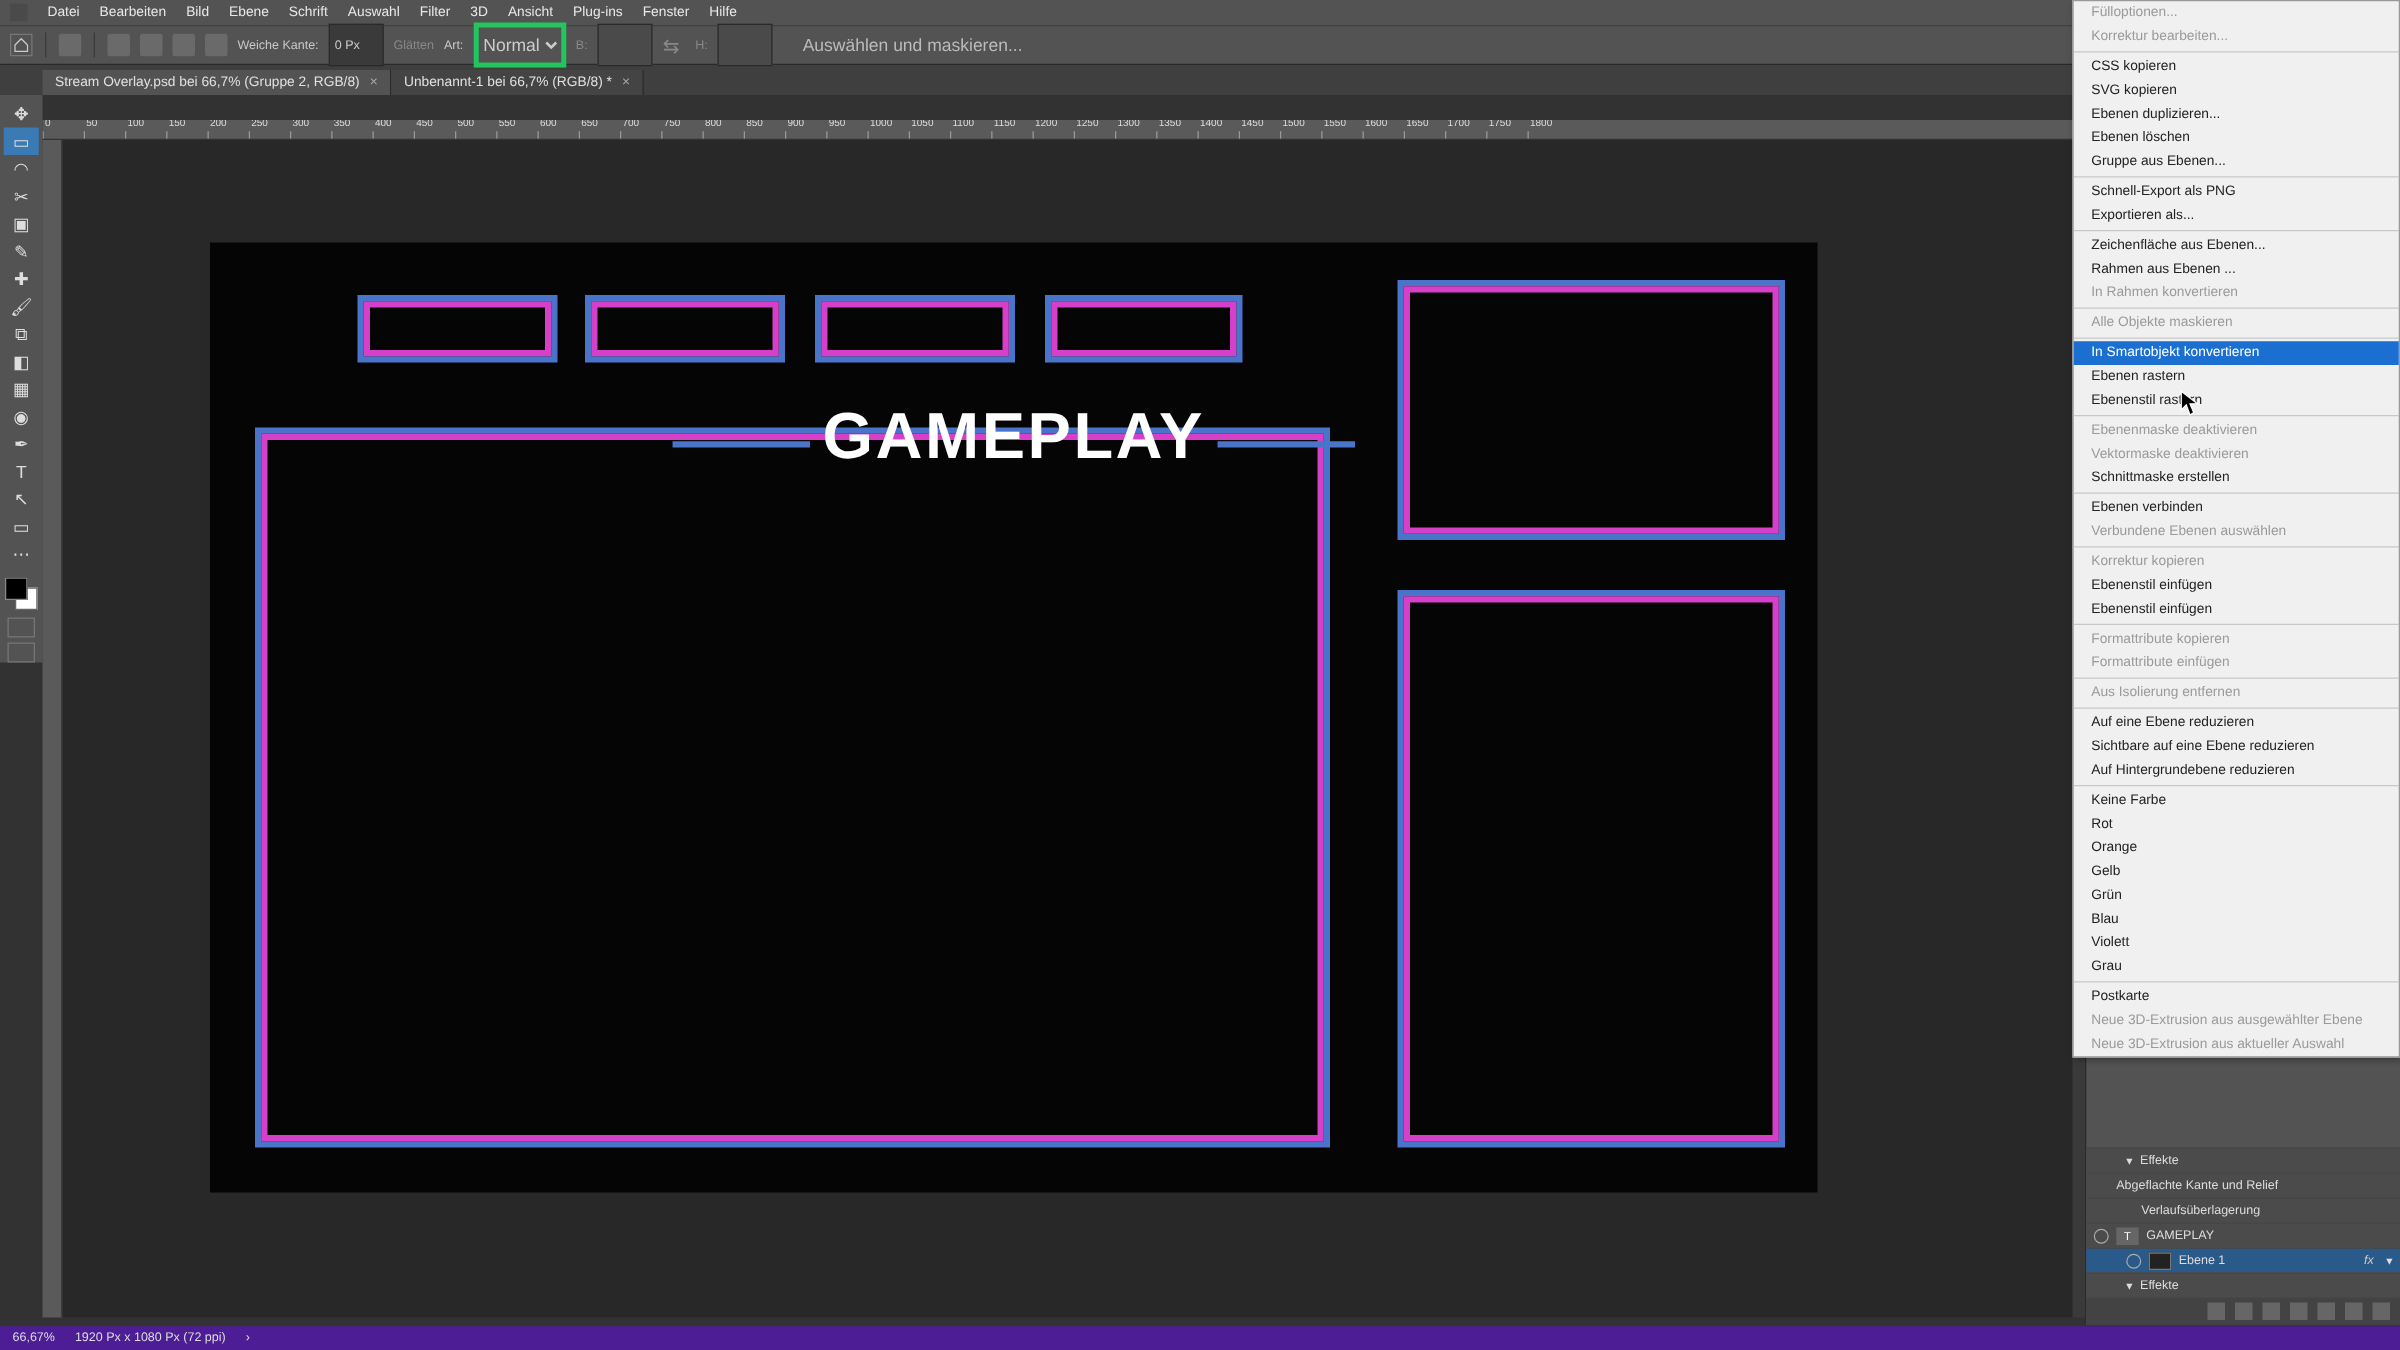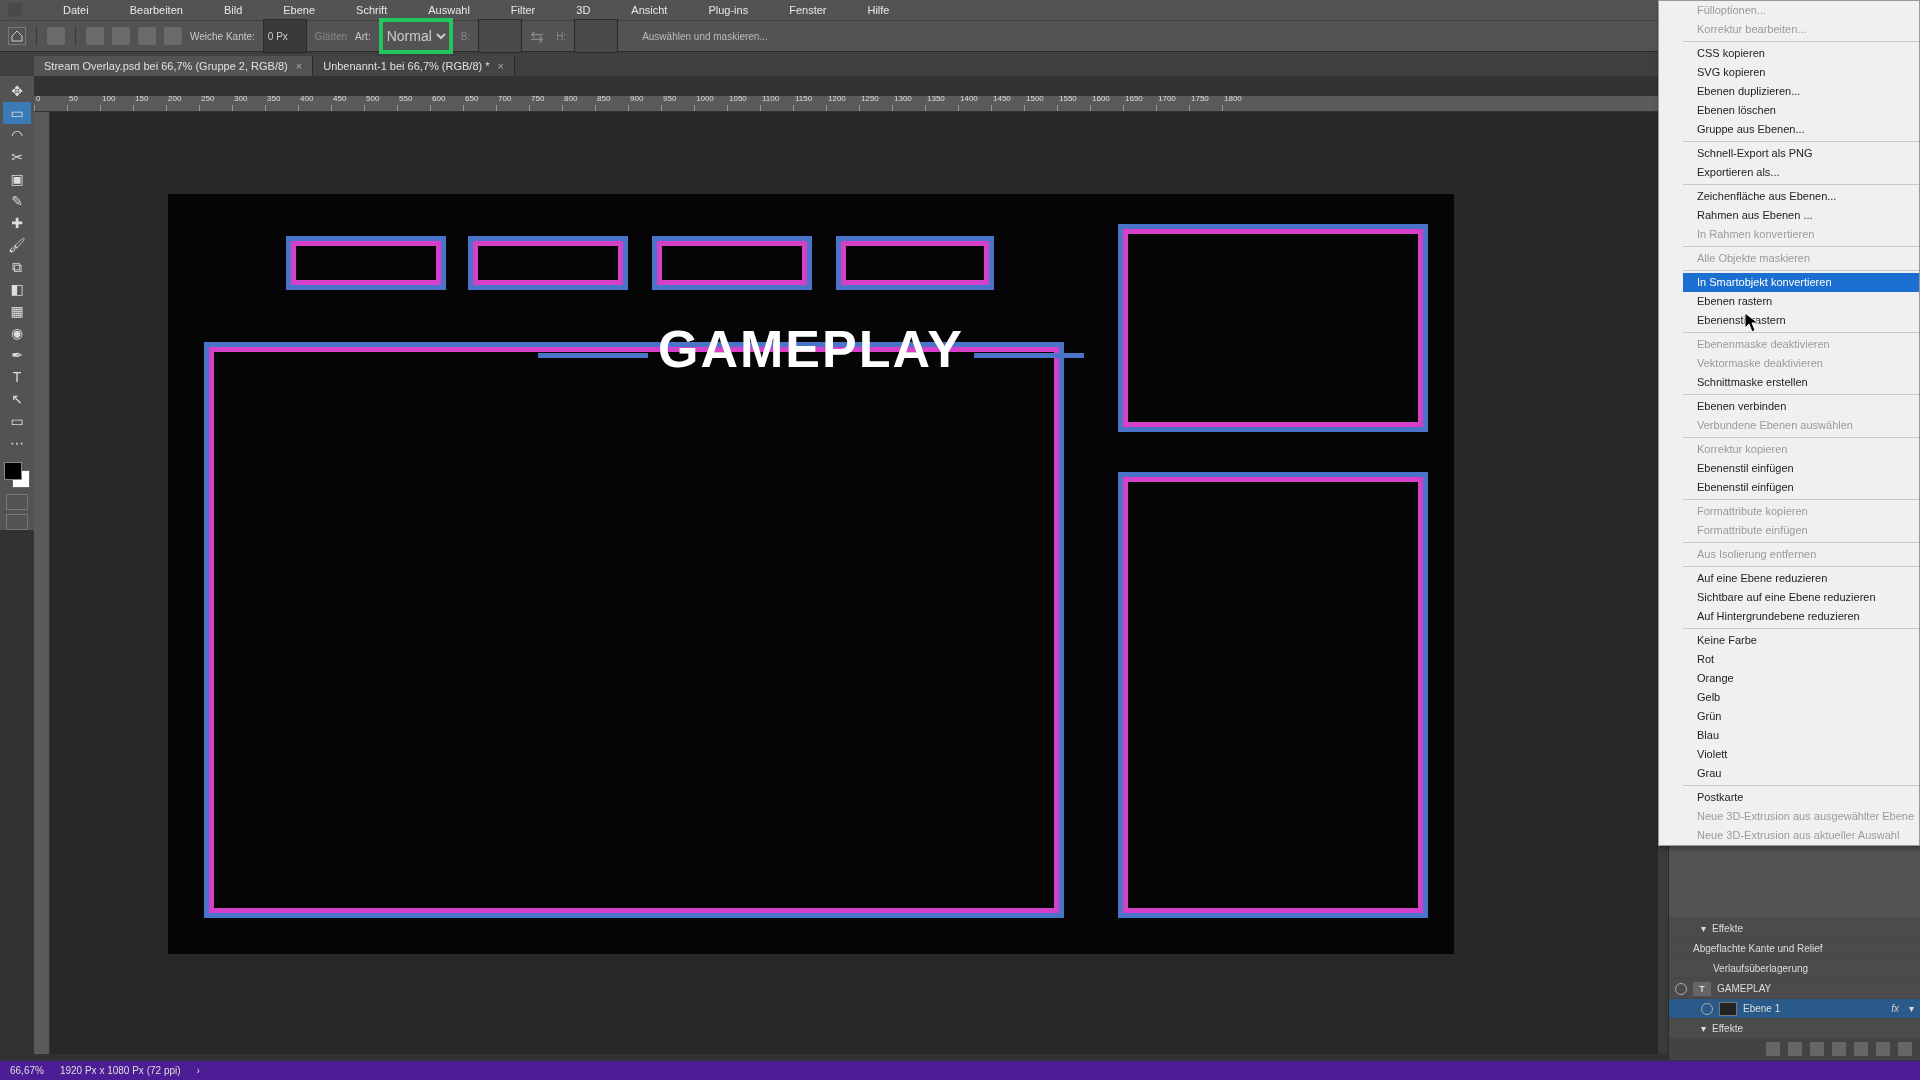--- a/index.html
+++ b/index.html
@@ -1,31 +1,31 @@
 <!DOCTYPE html>
 <html><head>
 <meta charset="utf-8">
 <style>
 * { margin: 0; padding: 0; box-sizing: border-box; font-family: "Segoe UI", Tahoma, sans-serif; user-select: none; }
 body { background: #323232; width: 1920px; height: 1080px; overflow: hidden; position: relative; }
 
 
 .menubar { background: #535353; height: 20px; display: flex; align-items: center; padding-left: 8px; }
 .menubar .logo { width: 14px; height: 14px; background: #4a4a4a; margin-right: 8px; }
-.menubar .menu-item { color: #e8e8e8; font-size: 11px; padding: 0 8px; cursor: default; margin-left: 25px; }
+.menubar .menu-item { color: #e8e8e8; font-size: 11px; padding: 0 8px; cursor: default; }
 
 
 .optionsbar { background: #535353; height: 32px; border-top: 1px solid #414141; border-bottom: 1px solid #2a2a2a; display: flex; align-items: center; padding: 0 8px; gap: 8px; }
 .optionsbar .home { width: 18px; height: 18px; border: 1px solid #777; display:flex; align-items:center; justify-content:center; }
 .optionsbar .sep { width: 1px; height: 20px; background: #3a3a3a; margin: 0 2px; }
 .optionsbar .ico { width: 18px; height: 18px; background: #6a6a6a; border-radius: 2px; }
 .optionsbar .lbl { color: #c8c8c8; font-size: 10px; }
 .optionsbar input { background: #3a3a3a; border: 1px solid #2a2a2a; color: #ccc; font-size: 10px; width: 44px; height: 34px; padding: 10px 4px; }
 .optionsbar select { background: #535353; border: 4px solid #22c55e; color: #ccc; font-size: 14px; height: 36px; }
-.optionsbar .linkbtn { color: #bbb; font-size: 10px; }
+.optionsbar .linkbtn { color: #bbb; font-size: 14px; }
 
 
 .tabbar { background: #3f3f3f; height: 24px; display: flex; align-items: flex-end; padding-left: 34px; }
 .tab { background: #535353; color: #e0e0e0; font-size: 11px; padding: 4px 10px; display: flex; align-items: center; gap: 8px; border-right: 1px solid #2a2a2a; }
 .tab .close { color: #aaa; font-size: 11px; }
 
 
 .toolbox { position: absolute; left: 0; top: 76px; width: 34px; background: #535353; display: flex; flex-direction: column; align-items: center; padding-top: 4px; gap: 0; }
 .toolbox .tool { width: 28px; height: 22px; display: flex; align-items: center; justify-content: center; color: #ddd; font-size: 14px; position: relative; }
 .toolbox .tool.sel { background: #3a7ab5; }
@@ -67,21 +67,21 @@
 .rightpanel .layer-row { display: flex; align-items: center; height: 20px; padding: 0 6px; gap: 6px; color: #ddd; font-size: 10px; border-top: 1px solid #464646; background: #4b4b4b; }
 .rightpanel .layer-row.active { background: #2a5a8a; padding-left: 32px; }
 .rightpanel .layer-row .eye { width: 12px; height: 12px; border: 1px solid #aaa; border-radius: 50%; }
 .rightpanel .layer-row .thumb { width: 18px; height: 14px; background: #222; border: 1px solid #777; }
 .rightpanel .layer-row .tthumb { width: 18px; height: 14px; background: #666; color: #fff; font-size: 9px; display:flex; align-items:center; justify-content:center; }
 .rightpanel .layer-row .fx { margin-left: auto; font-style: italic; color: #ccc; }
 .rightpanel .footer { position: absolute; bottom: 0; left: 0; right: 0; height: 22px; background: #434343; display: flex; align-items: center; justify-content: flex-end; gap: 8px; padding: 0 8px; }
 .rightpanel .footer .fi { width: 14px; height: 14px; background: #666; }
 
 
-.ctxmenu { position: absolute; right: 0; top: 0; width: 262px; background: #f0f0f0; border: 1px solid #999; box-shadow: 2px 2px 6px rgba(0,0,0,0.4); font-size: 11px; color: #222; z-index: 50; padding-left: 24px; }
+.ctxmenu { position: absolute; right: 0; top: 0; width: 262px; background: #f0f0f0; border: 1px solid #999; box-shadow: 2px 2px 6px rgba(0,0,0,0.4); font-size: 11px; color: #222; z-index: 50; }
 .ctxmenu .mi { padding: 2px 14px; line-height: 15px; white-space: nowrap; }
 .ctxmenu .mi.disabled { color: #9a9a9a; }
 .ctxmenu .mi.hl { background: #1b6fd0; color: #fff; }
 .ctxmenu hr { border: none; border-top: 1px solid #c8c8c8; margin: 2px 0; }
 
 .cursor { position: absolute; width: 18px; height: 22px; z-index: 60; }
 .cursor svg { width: 100%; height: 100%; }
 </style>
 </head>
 <body>

